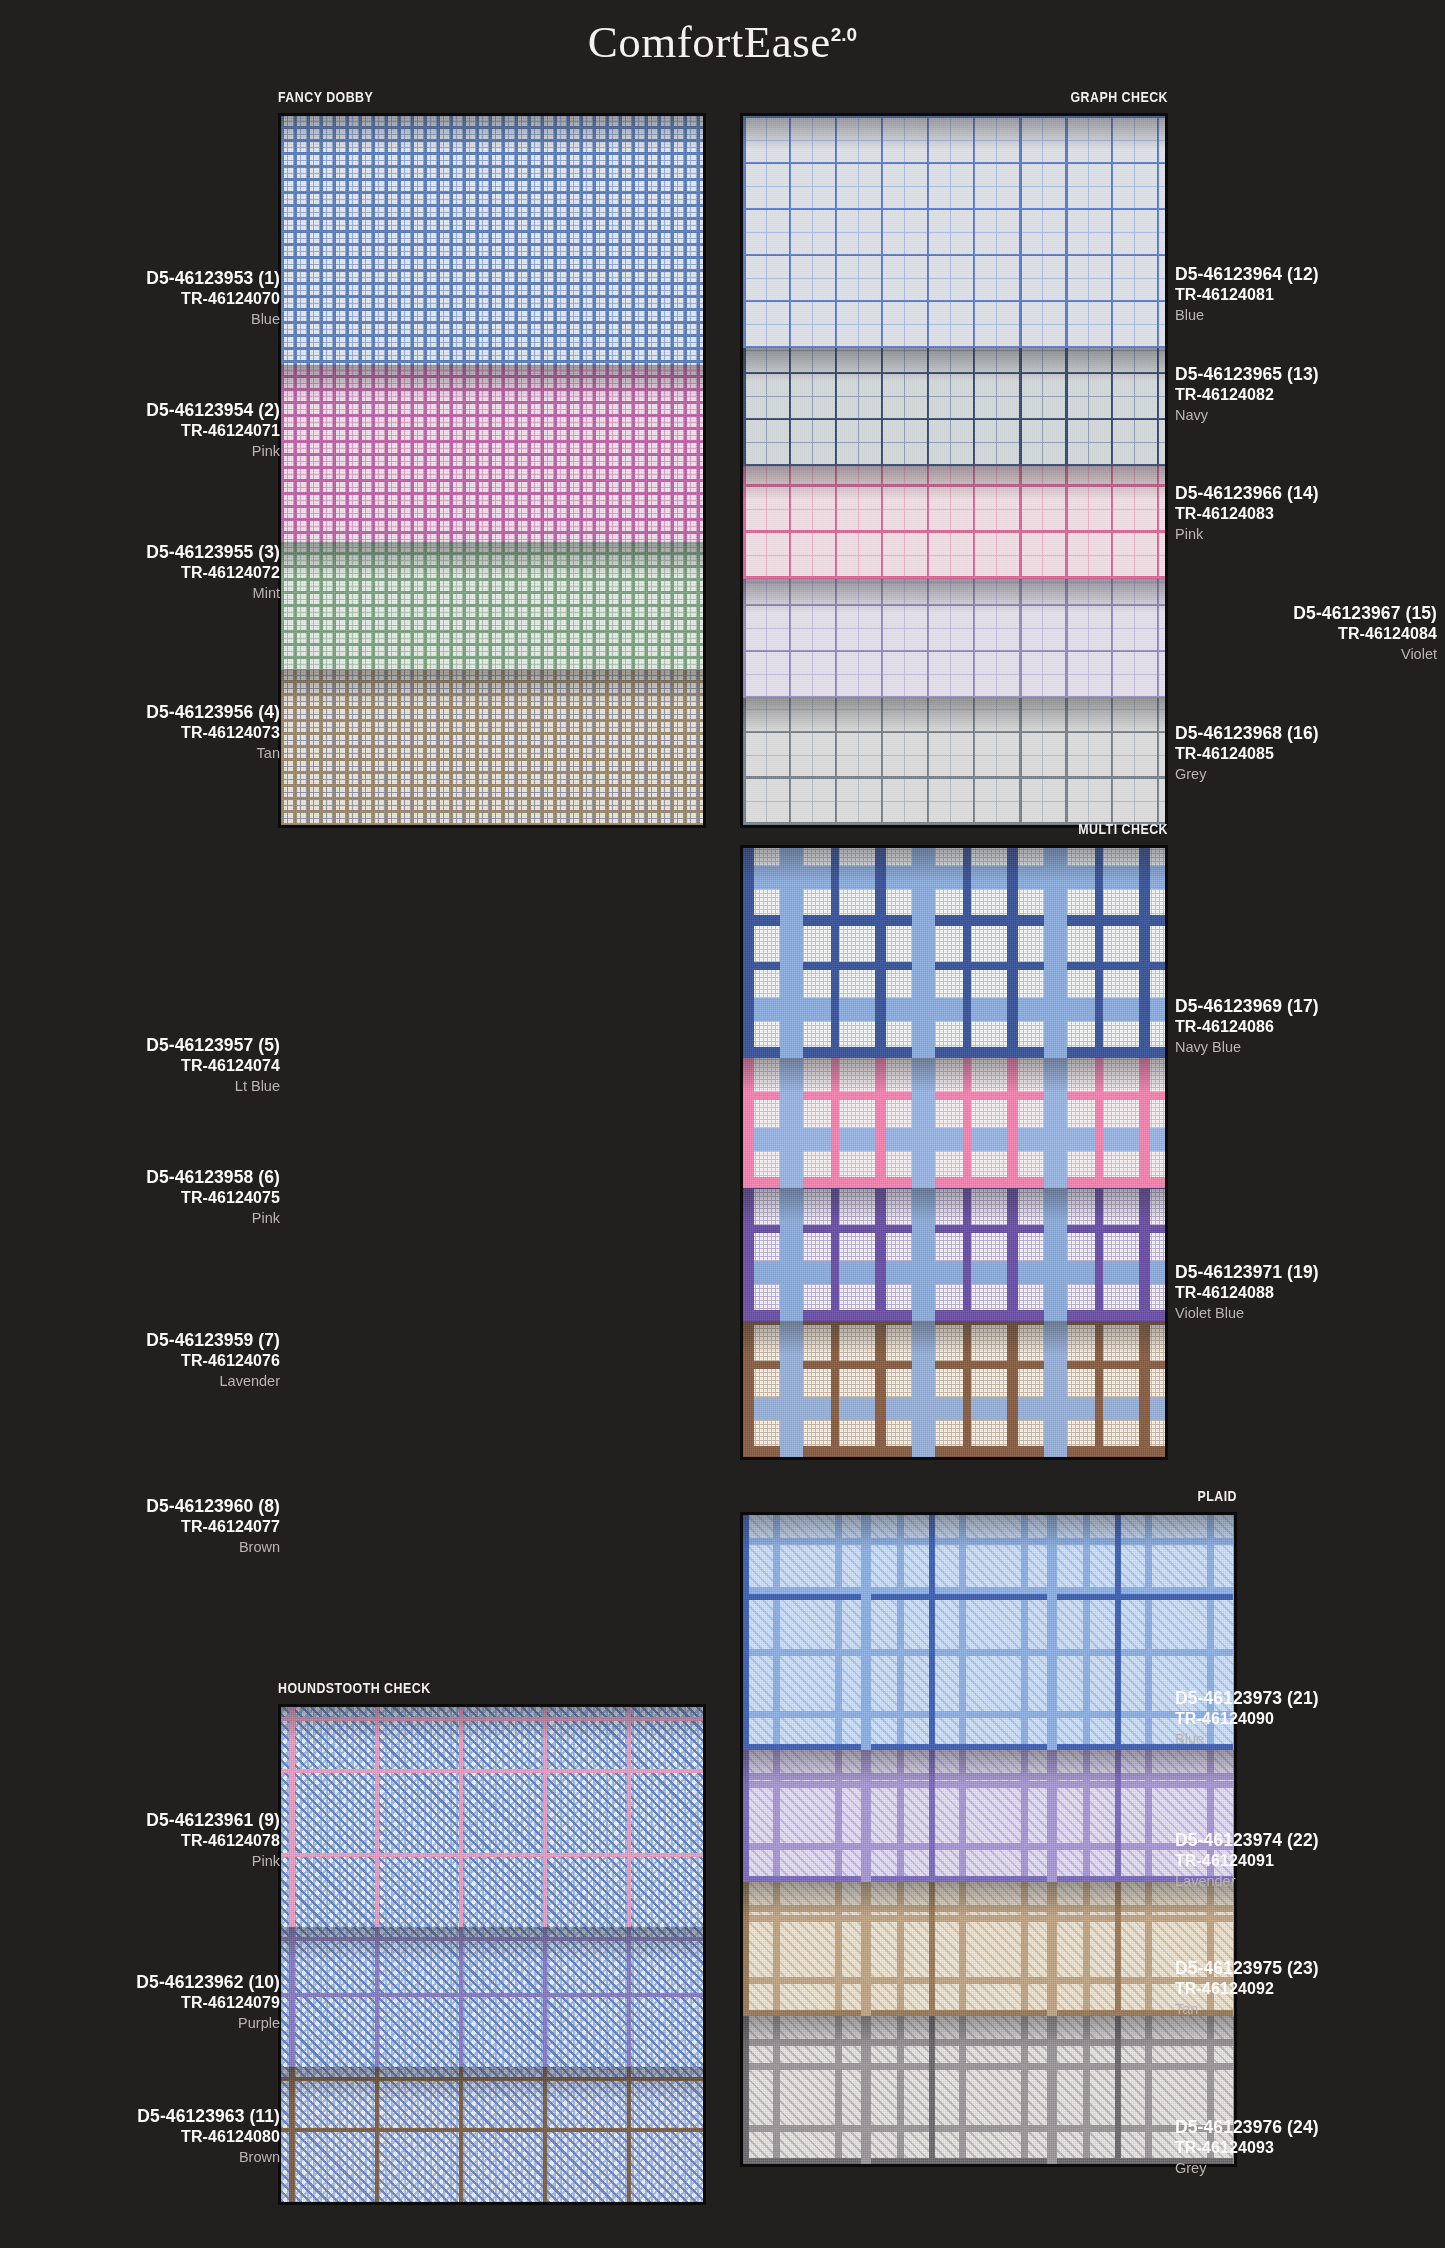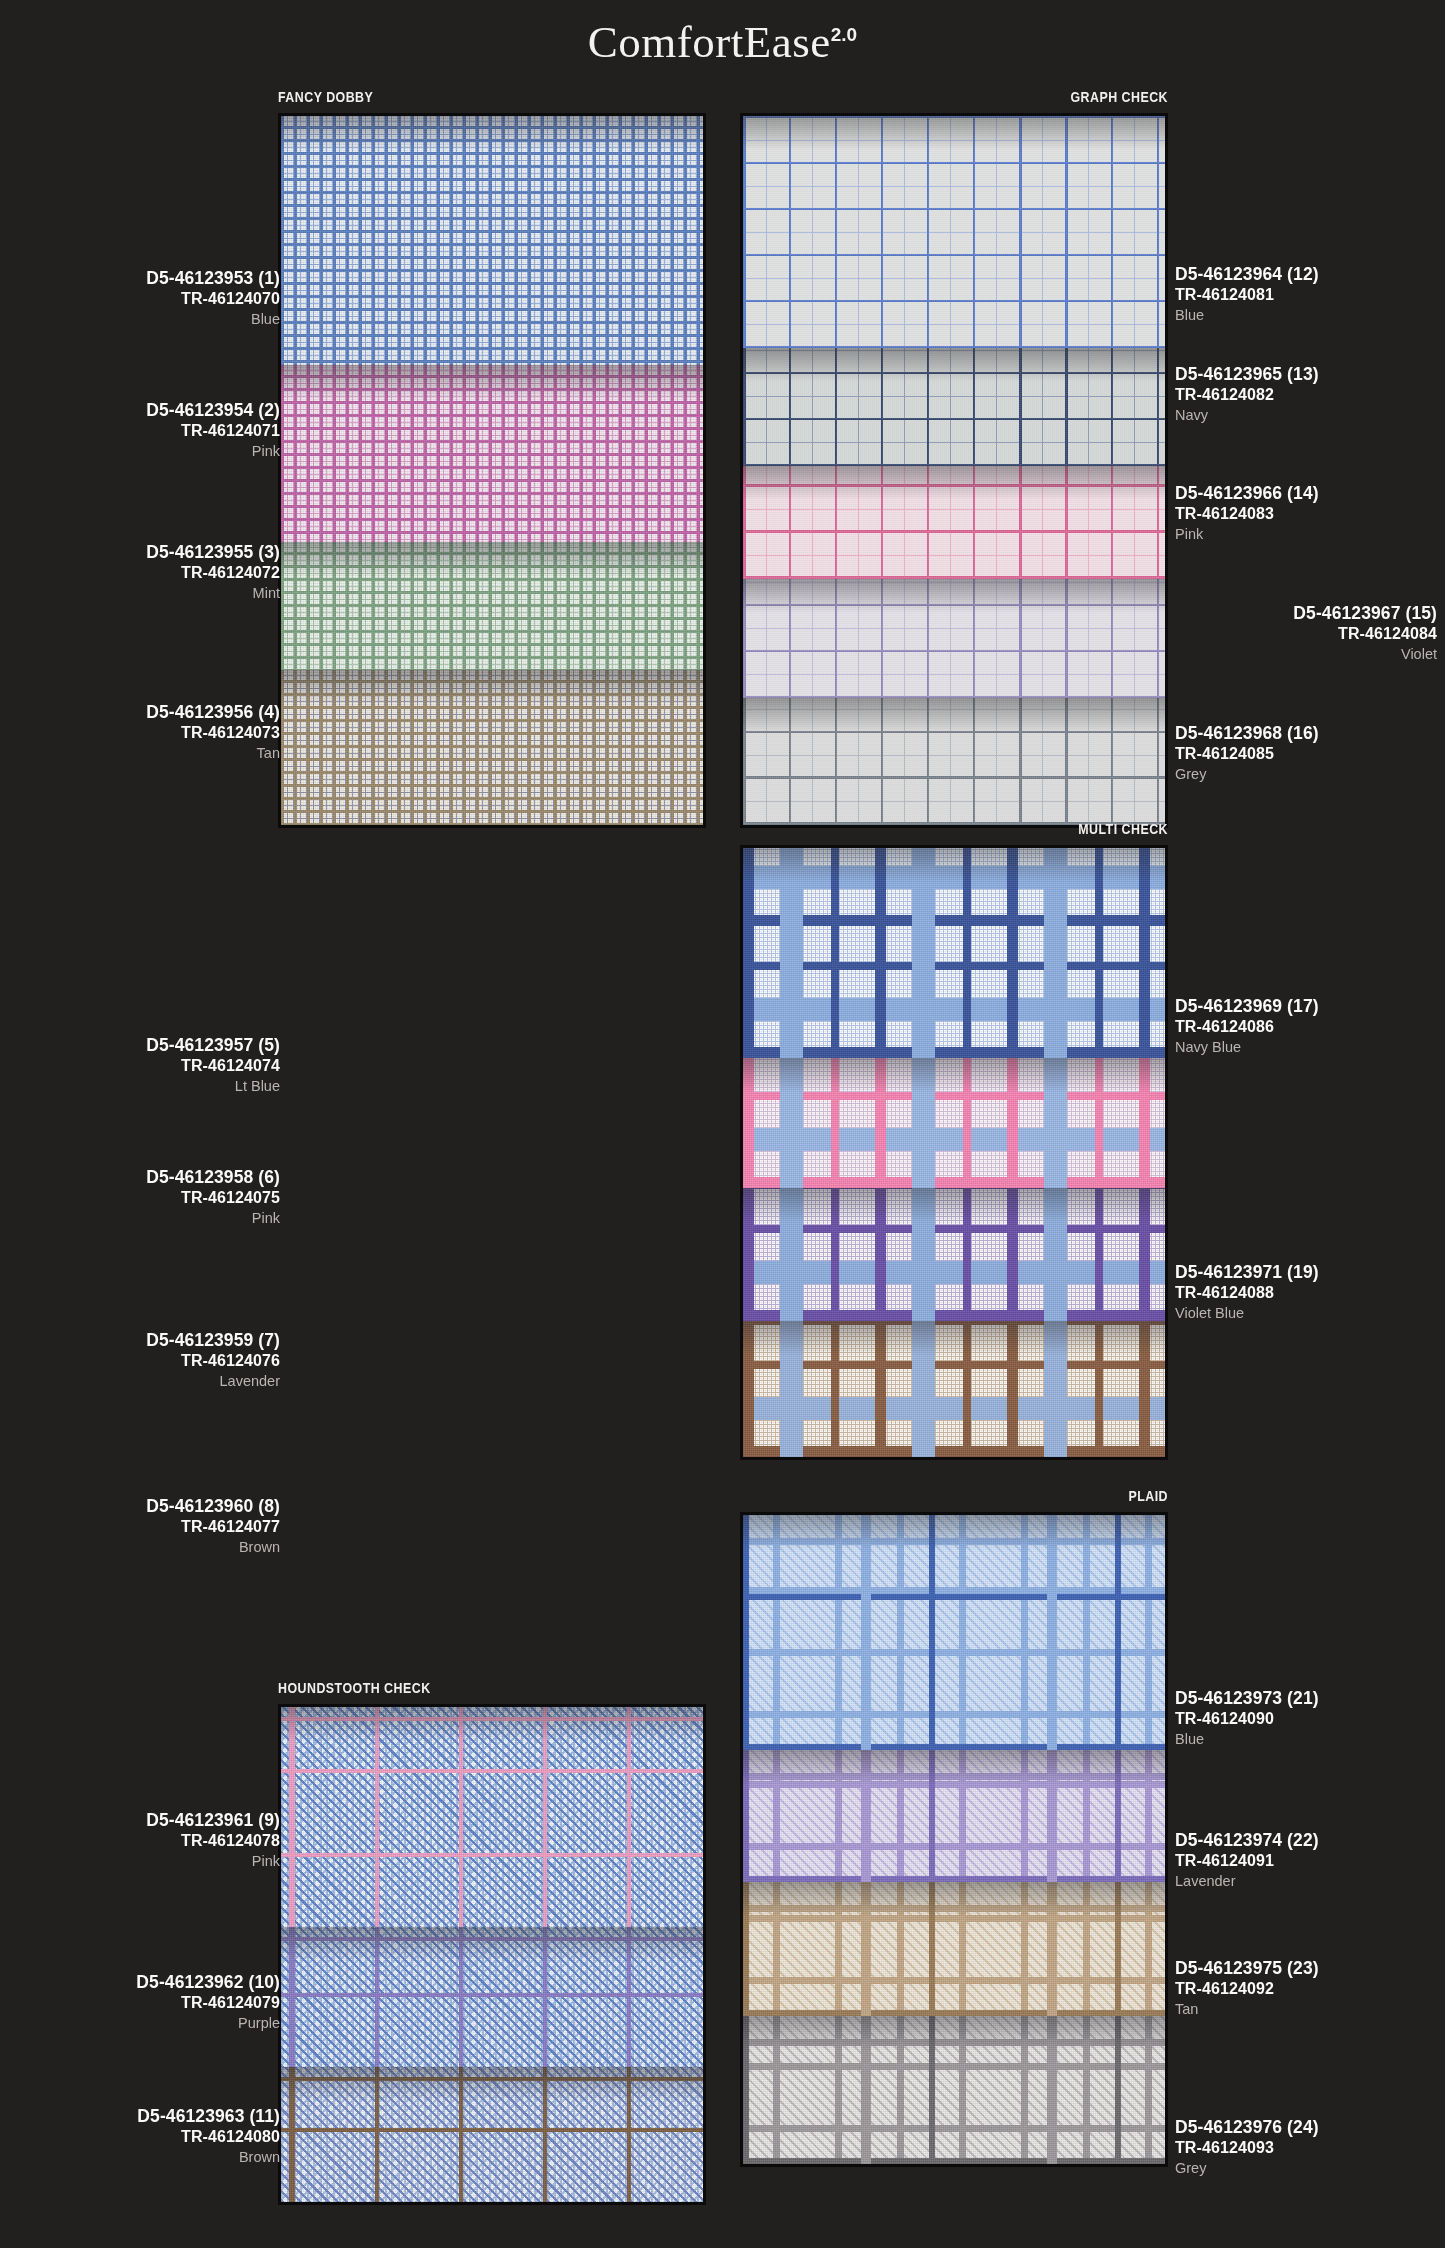--- a/index.html
+++ b/index.html
@@ -225,21 +225,21 @@
         </div>
       <div class="swatch hc" style="height:140px;--bg:#eaf0fa;--ink:#5f82c8;--ink2:#a3bce6;--acc:#8a7bc4;">
           <div class="shade"></div>
         </div>
       <div class="swatch hc" style="height:135px;--bg:#edf1f8;--ink:#6f86c4;--ink2:#a9bde1;--acc:#7d6043;">
           <div class="shade"></div>
         </div>
     </div>
   </div>
 
-  <div class="block" style="left:740px;top:1487px;width:428px;">
+  <div class="block" style="left:740px;top:1487px;width:497px;">
     <div class="sec-title right">PLAID</div>
     <div class="swatch-frame">
       <div class="swatch pl" style="height:235px;--bg:#d3e3fa;--deep:#3e62b4;--mid:#8fb2e6;--ink2:#aec9ef;">
           <div class="shade"></div>
         </div>
       <div class="swatch pl" style="height:132px;--bg:#e7e2f4;--deep:#7c6cbd;--mid:#a99ad6;--ink2:#c6bce6;">
           <div class="shade"></div>
         </div>
       <div class="swatch pl" style="height:134px;--bg:#efe7da;--deep:#9b7c57;--mid:#c2a786;--ink2:#d8c7ac;">
           <div class="shade"></div>

